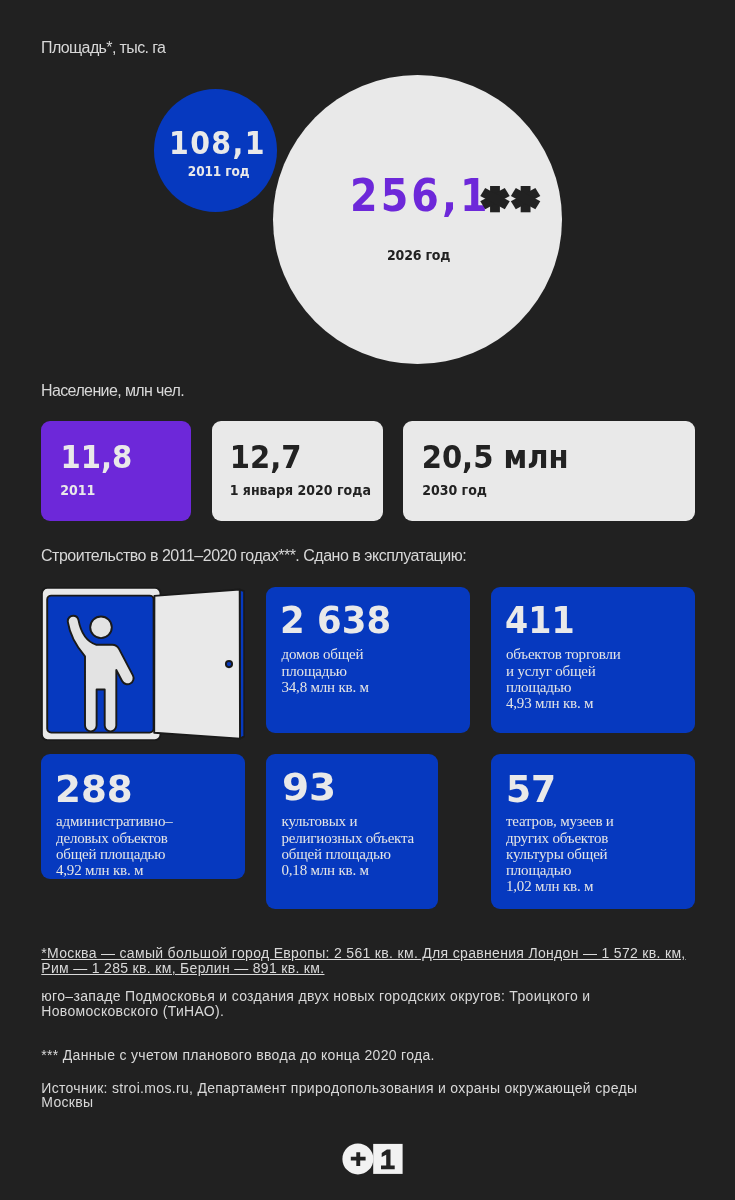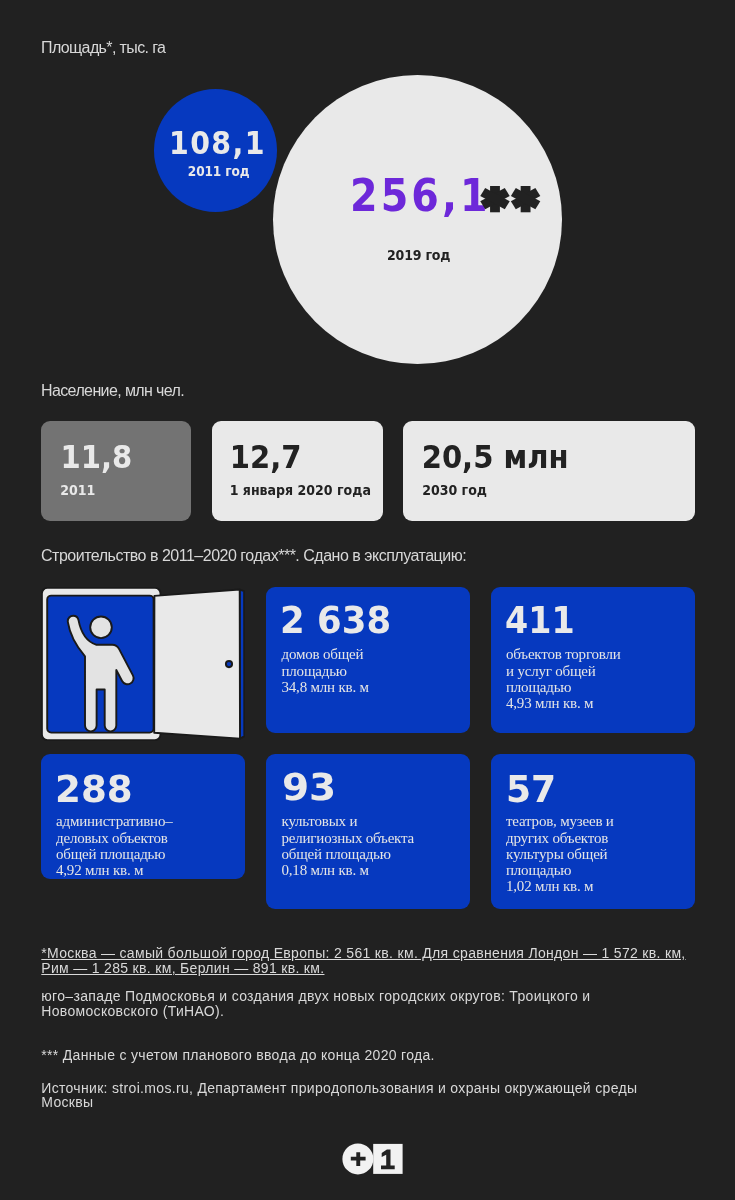--- a/index.html
+++ b/index.html
@@ -37,21 +37,21 @@
   }
   .bubble-lab{
     font-family:"DejaVu Sans", sans-serif;
     font-stretch:condensed;
     font-weight:700;
     white-space:nowrap;
   }
 
   
   .pcard{ position:absolute; border-radius:9px; }
-  .pcard.blue{ background:#737373; }
+  .pcard.blue{ background:#6d28d9; }
   .pcard.light{ background:#E9E9E9; }
   .pcard .val{
     position:absolute;
     font-family:"DejaVu Sans", sans-serif;
     font-stretch:condensed;
     font-weight:700;
     font-size:32.3px;
     line-height:1;
     letter-spacing:0px;
     white-space:nowrap;
@@ -132,21 +132,21 @@
             <path d="M28.34 10.12 L23.64 1.98 L0.26 15.48 L4.96 23.62 Z"></path>
             <path d="M4.96 1.98 L0.26 10.12 L23.64 23.62 L28.34 15.48 Z"></path>
           </g>
           <g transform="translate(29.2 0)">
             <path d="M19.00 -0.30 L9.60 -0.30 L9.60 26.70 L19.00 26.70 Z"></path>
             <path d="M28.34 10.12 L23.64 1.98 L0.26 15.48 L4.96 23.62 Z"></path>
             <path d="M4.96 1.98 L0.26 10.12 L23.64 23.62 L28.34 15.48 Z"></path>
           </g>
         </g>
       </svg>
-      <div class="bubble-lab" style="position:absolute; left:114px; top:172px; font-size:14px; color:#222222; letter-spacing:-0.2px;">2019 год</div>
+      <div class="bubble-lab" style="position:absolute; left:114px; top:172px; font-size:14px; color:#222222; letter-spacing:-0.2px;">2026 год</div>
   </div>
 
   <div class="sec-title" style="left:41px; top:381.6px; letter-spacing:-0.61px;">Население, млн чел.</div>
 
   <div class="pcard blue" style="left:40.5px; top:420.5px; width:150.5px; height:100px;">
     <div class="val" style="left:20px; top:20px;">11,8</div>
     <div class="lab" style="left:19.7px; top:62px;">2011</div>
   </div>
 
   <div class="pcard light" style="left:211.5px; top:420.5px; width:171px; height:100px;">
@@ -224,21 +224,21 @@
   <div class="ccard" style="left:40.5px; top:753.5px; width:204px; height:125px;">
     <div class="num" style="font-size:38px; letter-spacing:0; left:14.5px; transform:scaleX(1.089);">288</div>
     <div class="body" style="top:59.9px;">
         <div>административно–</div>
         <div>деловых объектов</div>
         <div>общей площадью</div>
         <div>4,92 млн кв. м</div>
       </div>
   </div>
 
-  <div class="ccard" style="left:266px; top:753.5px; width:204px; height:155.5px;">
+  <div class="ccard" style="left:266px; top:753.5px; width:172px; height:155.5px;">
     <div class="num" style="font-size:36.9px; letter-spacing:0; left:15.5px; top:16.8px; transform:scaleX(1.174);">93</div>
     <div class="body" style="top:59.9px;">
         <div>культовых и</div>
         <div>религиозных объекта</div>
         <div>общей площадью</div>
         <div>0,18 млн кв. м</div>
       </div>
   </div>
 
   <div class="ccard" style="left:490.5px; top:753.5px; width:204px; height:155.5px;">

